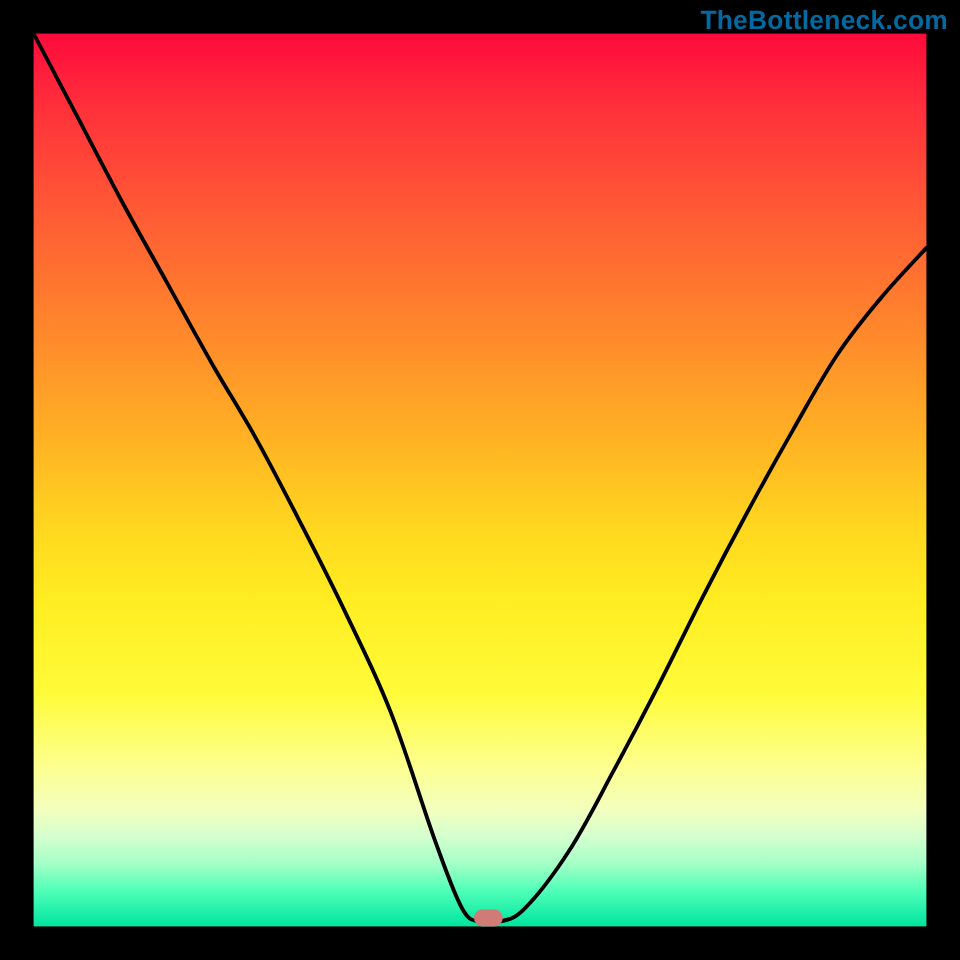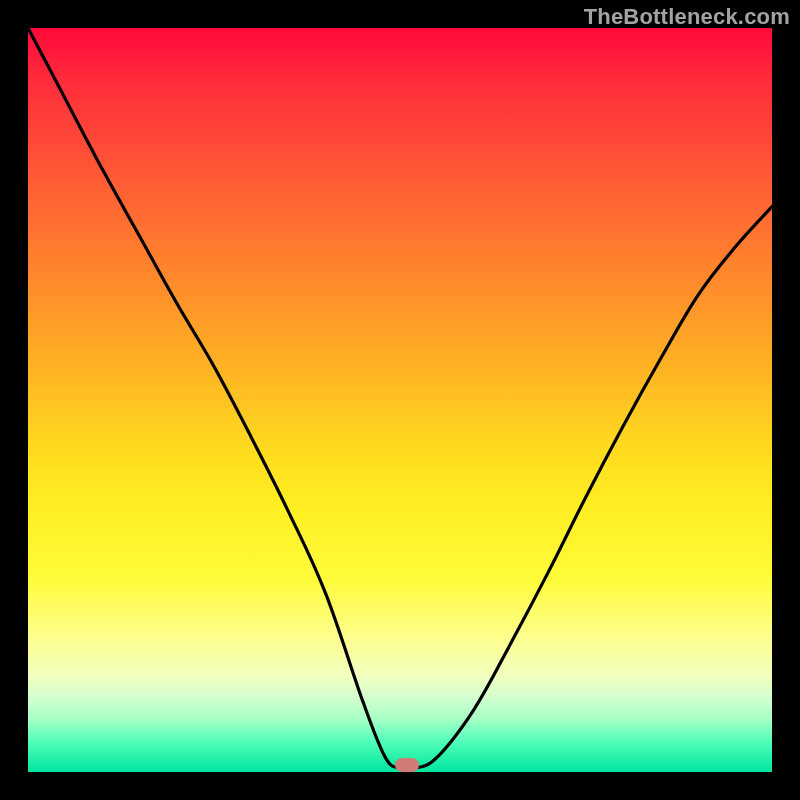--- a/index.html
+++ b/index.html
@@ -14,21 +14,21 @@
   .canvas {
     position: relative;
     width: 800px;
     height: 800px;
     background: #000;
   }
   .watermark {
     position: absolute;
     top: 4px;
     right: 10px;
-    color: #a3a3a3;
+    color: #0369a1;
     font-size: 22px;
     font-weight: 600;
     letter-spacing: 0.2px;
     z-index: 10;
     user-select: none;
   }
   .plot-area {
     position: absolute;
     left: 28px;
     top: 28px;

